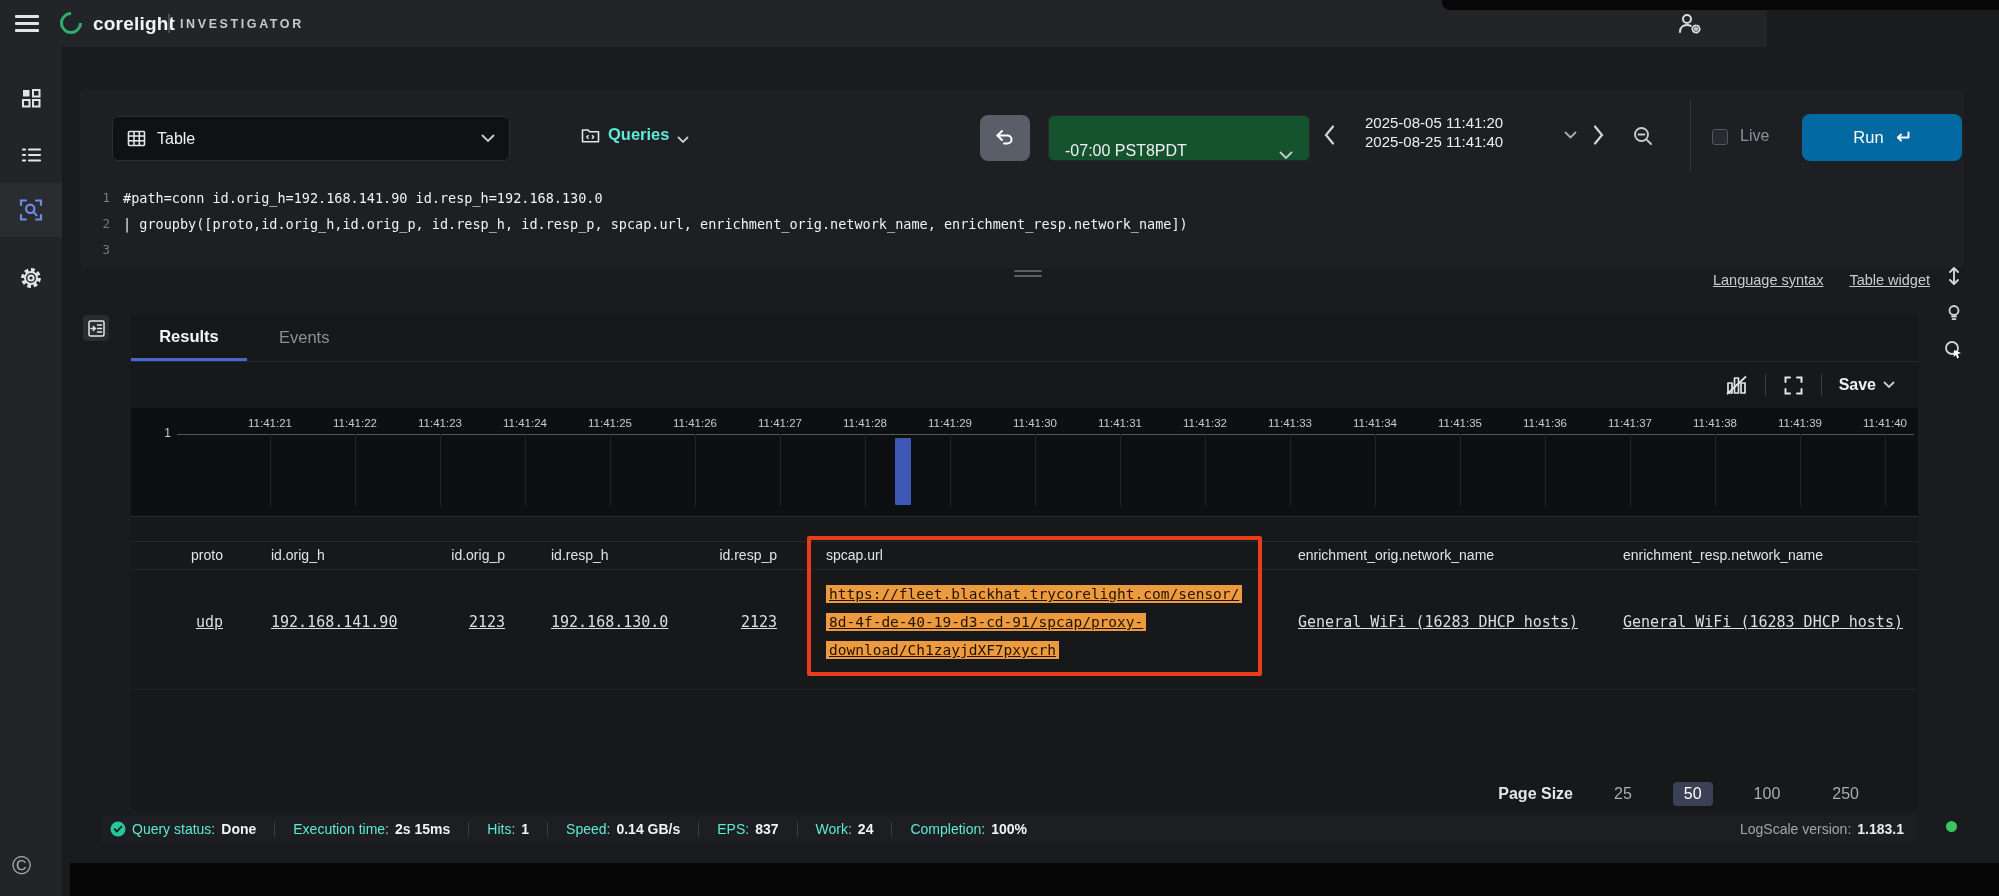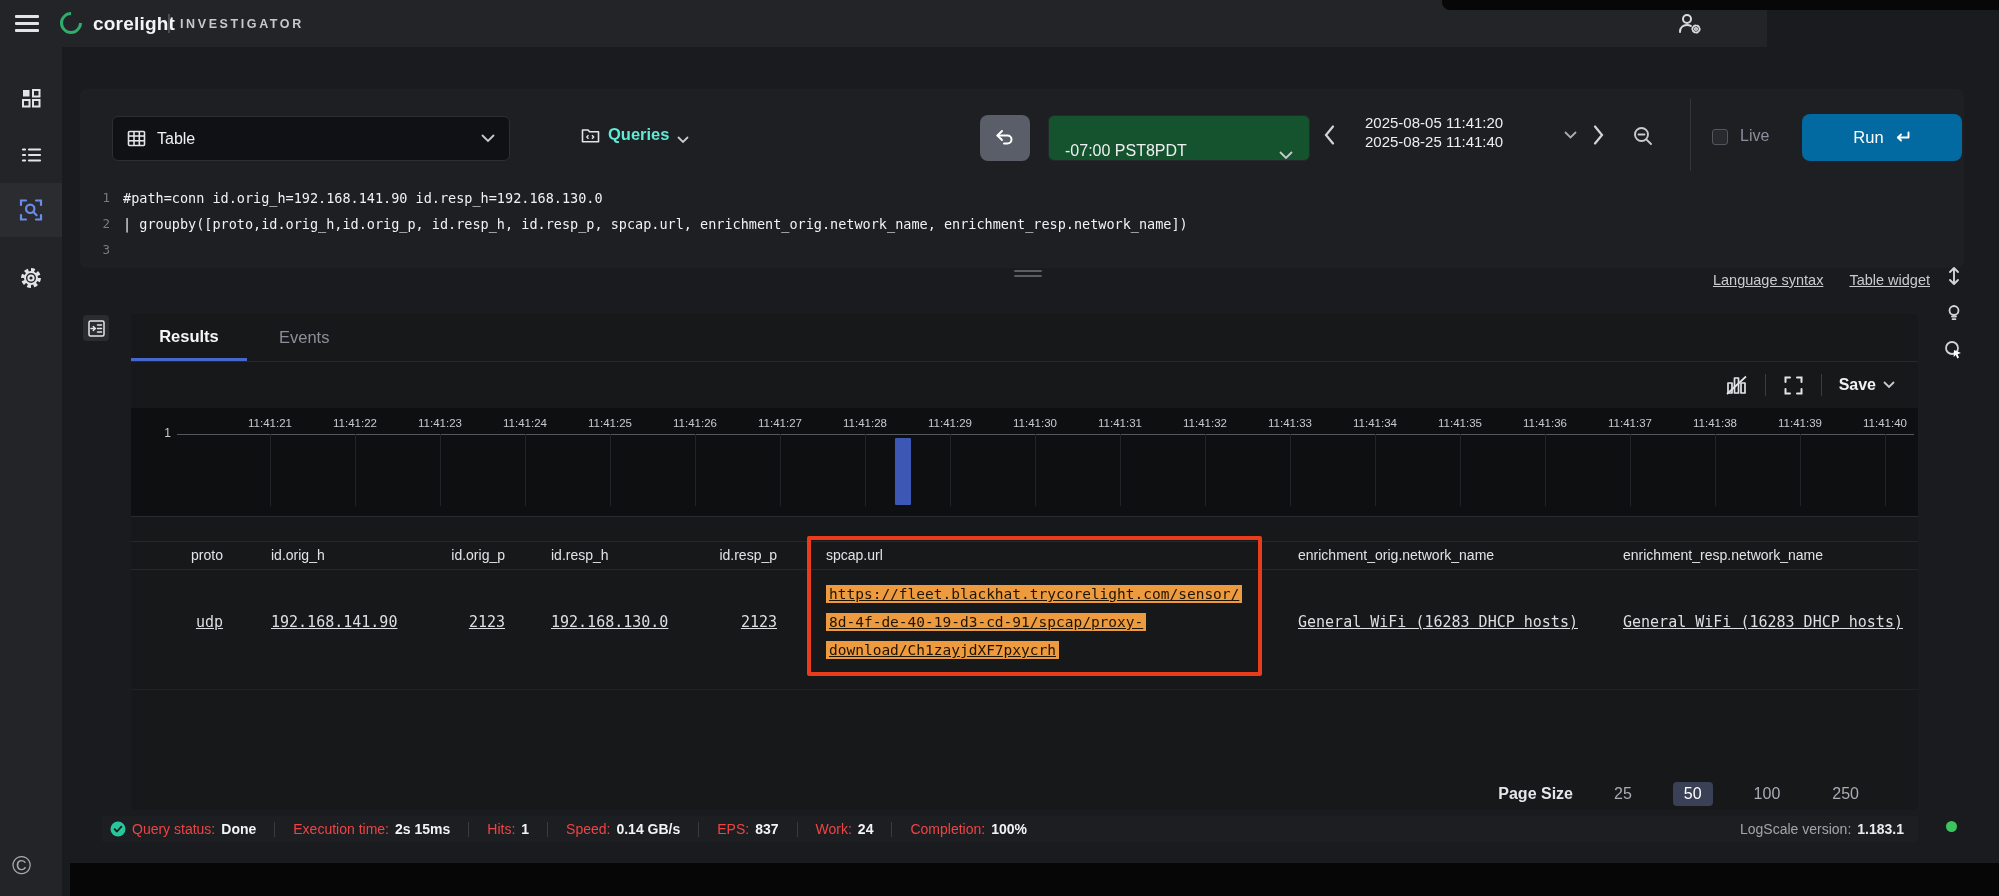--- a/index.html
+++ b/index.html
@@ -93,21 +93,21 @@
 
   .page-row { position:absolute; left:0; top:460px; width:100%; height:40px; display:flex; align-items:center; justify-content:flex-end; gap:30px; padding-right:48px; font-size:16px; }
   .page-row .pg-label { color:#E5E6E9; font-weight:600; }
   .pg-opt { color:#A9ACB4; cursor:pointer; padding:3px 11px; border-radius:4px; }
   .pg-opt.selected { background:#3A4156; color:#FFFFFF; }
 
   
   .status-bar { position:absolute; left:102px; top:816px; width:1816px; height:26px; background:#1D1E22; display:flex; align-items:center; padding:0 14px 0 8px; font-size:14px; }
   .status-left { display:flex; align-items:center; gap:18px; flex:1; }
   .status-item { display:flex; align-items:center; gap:6px; }
-  .status-item .s-label { color:#ef4444;text-align:center; }
+  .status-item .s-label { color:#5eead4;text-align:center; }
   .status-item .s-value { color:#F2F3F5; font-weight:600; }
   .status-sep { width:1px; height:15px; background:#3A3C41; }
   .status-right { display:flex; gap:6px; }
   .status-right .s-label { color:#A2A5AD; }
   .status-right .s-value { color:#EAEBED; font-weight:600; }
   .live-dot { position:absolute; left:1946px; top:821px; width:11px; height:11px; border-radius:50%; background:#3BC45F; }
   .footer-strip { position:absolute; left:70px; top:863px; width:1929px; height:33px; background:#060607; }
 </style>
 </head>
 <body>

